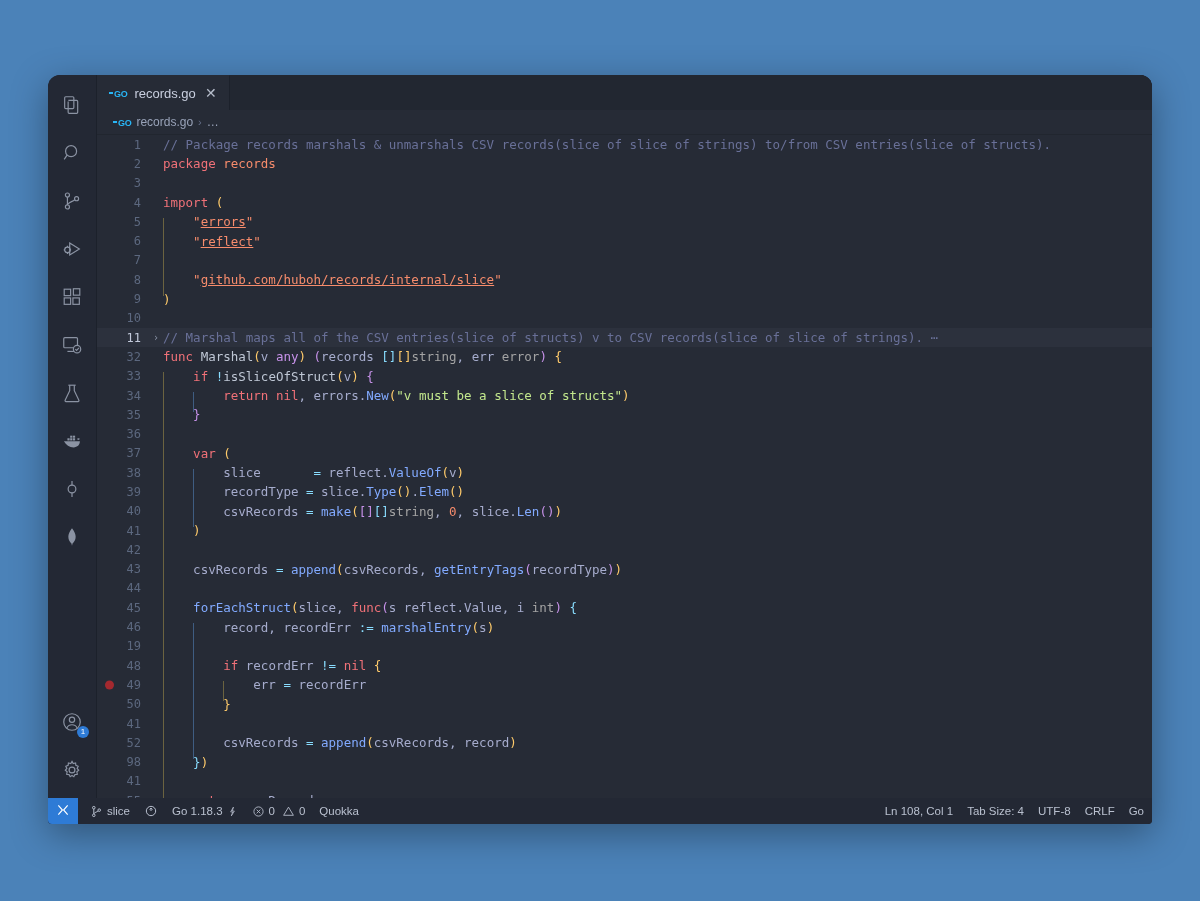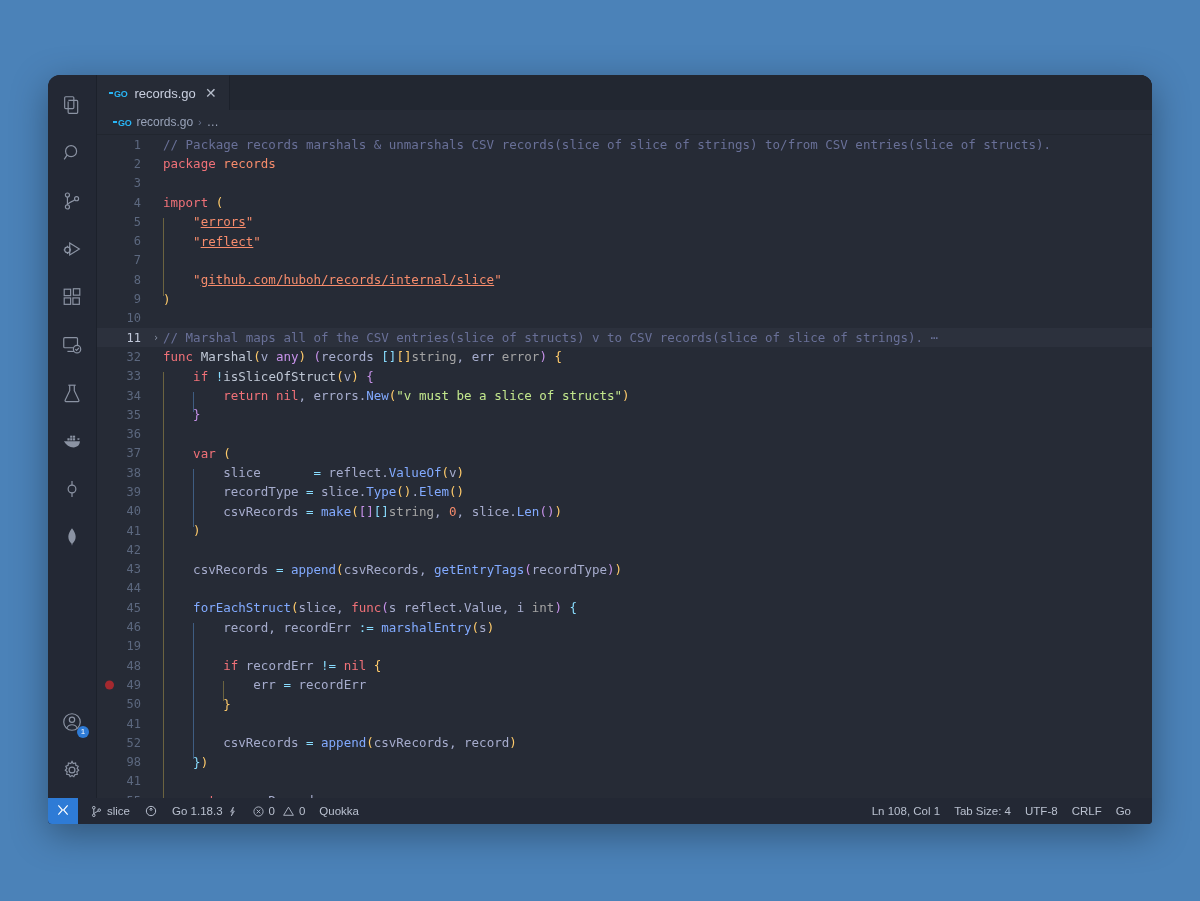--- a/index.html
+++ b/index.html
@@ -271,21 +271,21 @@
   }
   .sb-item {
     display: flex;
     align-items: center;
     gap: 4px;
     padding: 0 7px;
     height: 26px;
     white-space: nowrap;
   }
   #sb-left { display: flex; align-items: center; padding-left: 5px; }
-  #sb-right { display: flex; align-items: center; margin-left: auto; padding-right: 14px; }
+  #sb-right { display: flex; align-items: center; margin-left: auto; padding-right: 1px; }
   .sb-ico { display: inline-flex; align-items: center; color: #b9c0cf; }
 </style>
 </head>
 <body>
 
 <div id="backdrop"></div>
 
 <div id="window">
   <div id="body-row">
 

